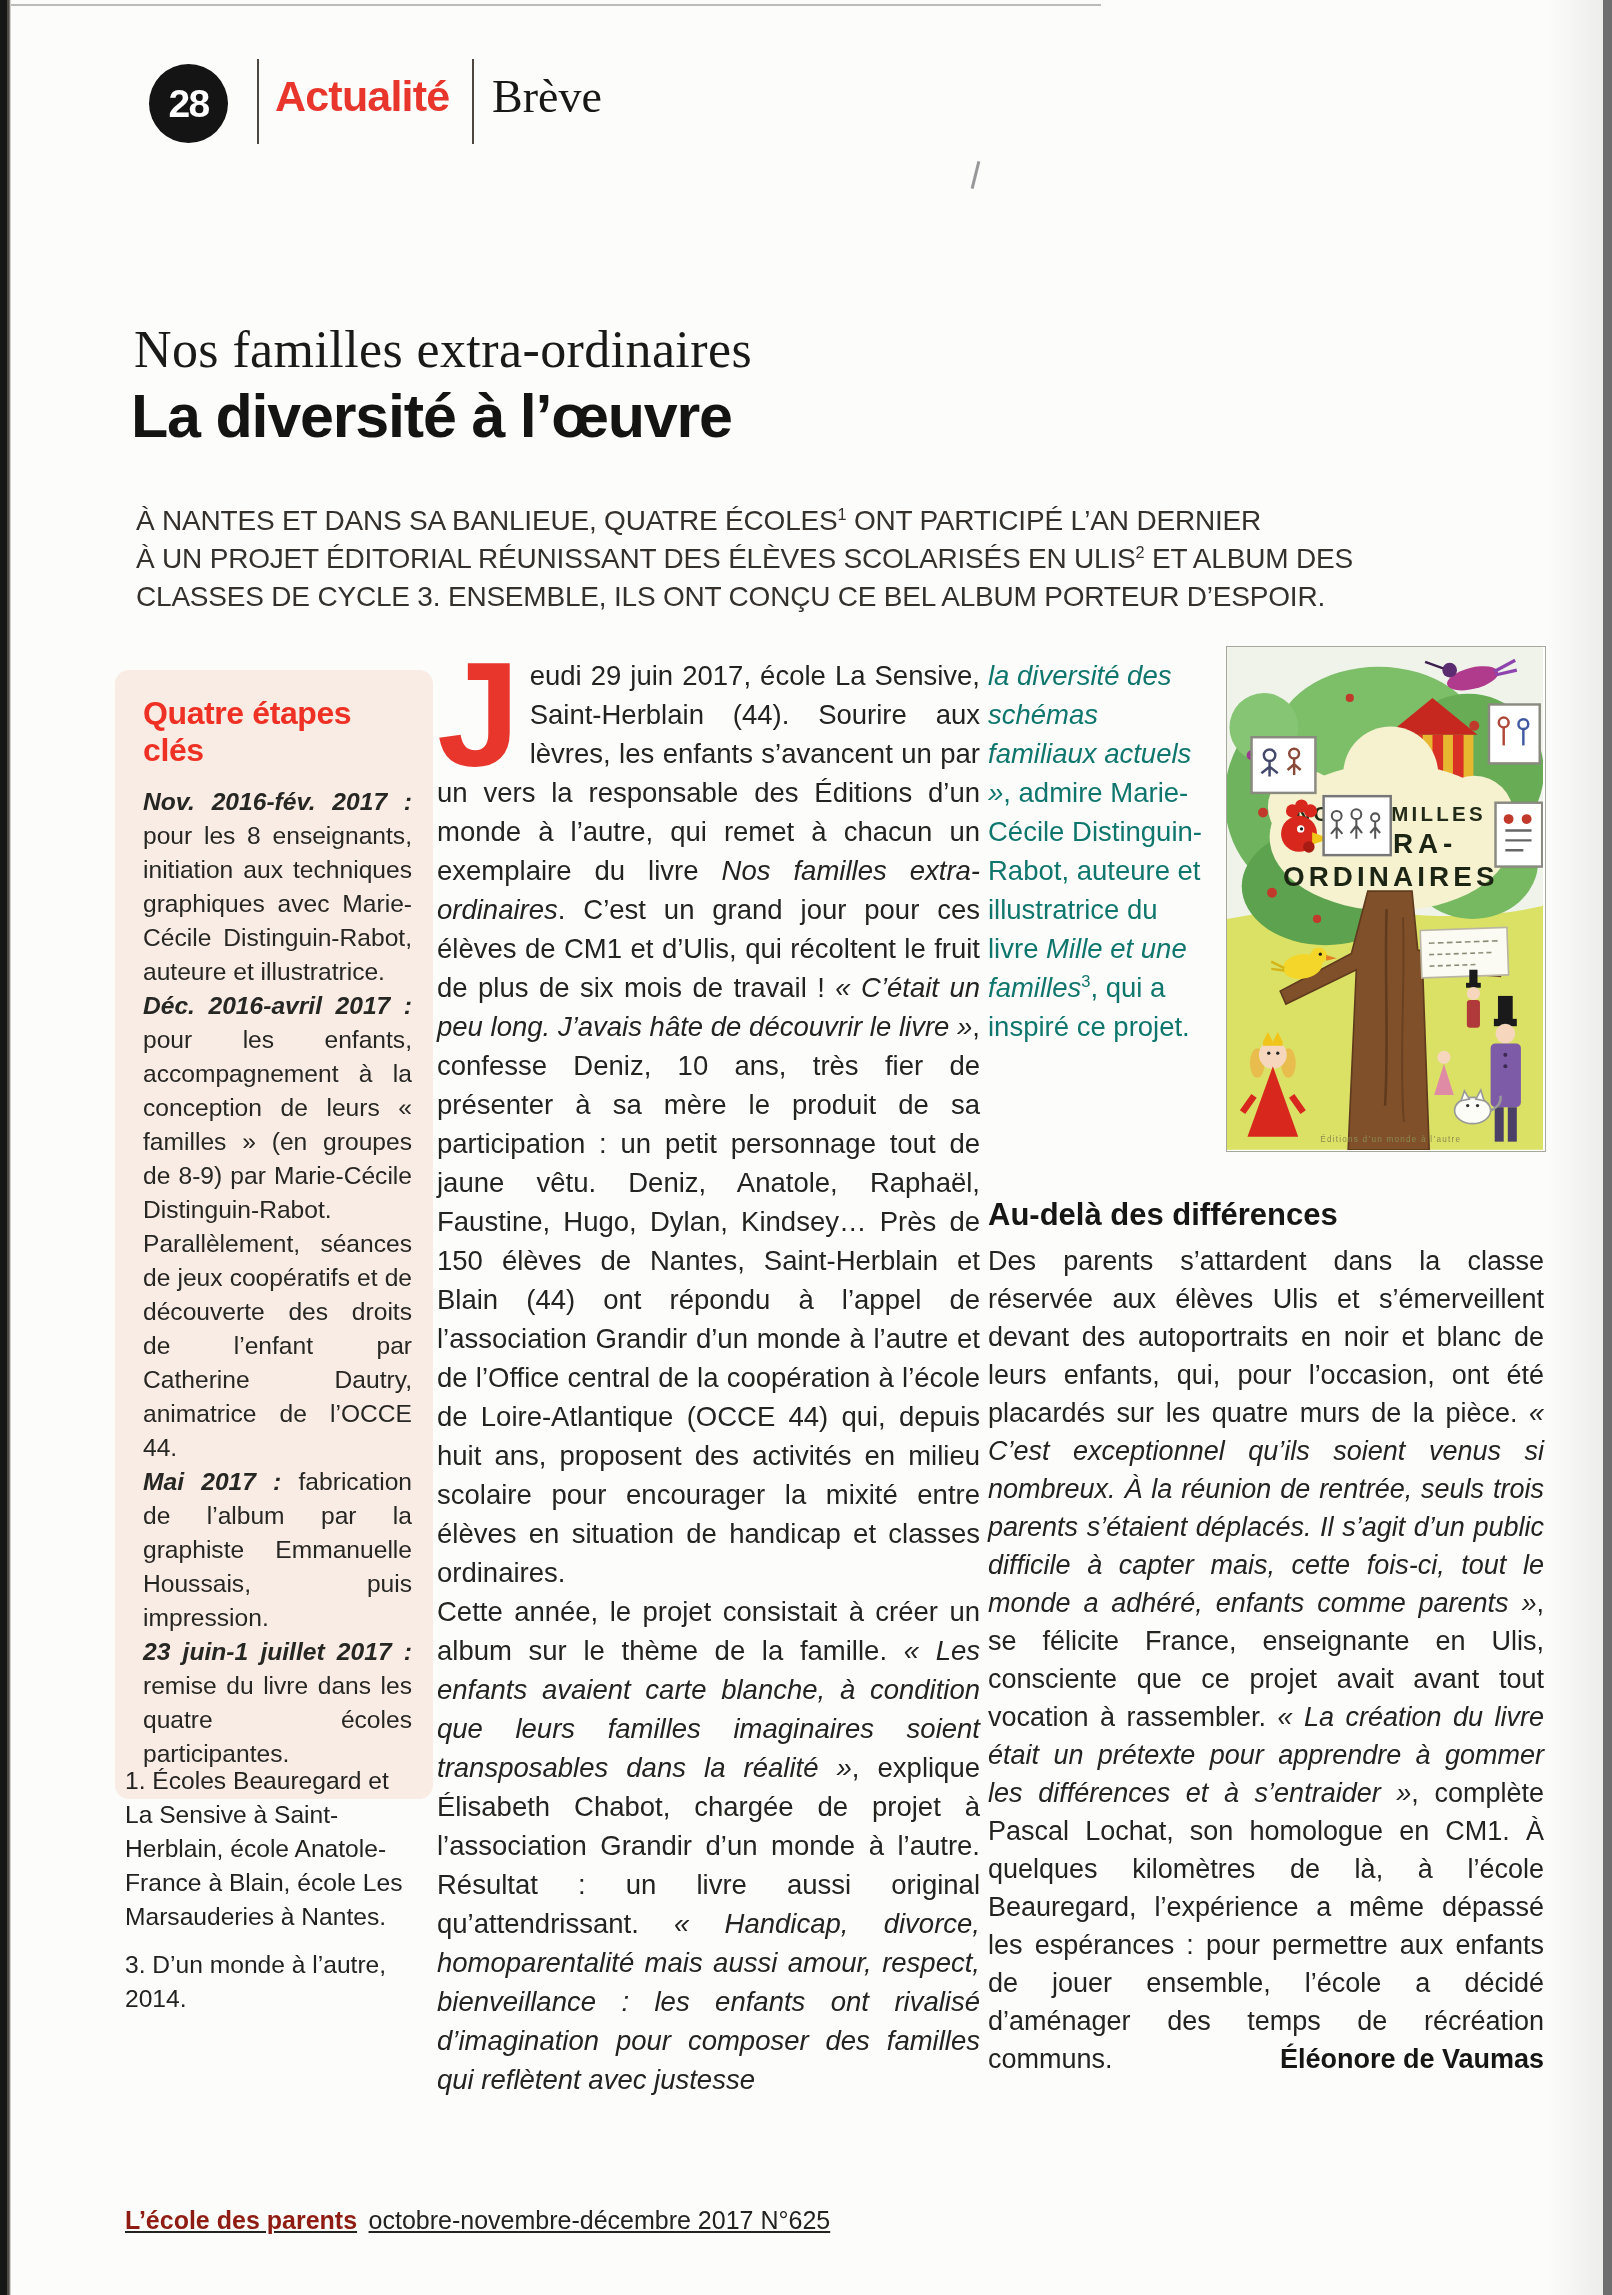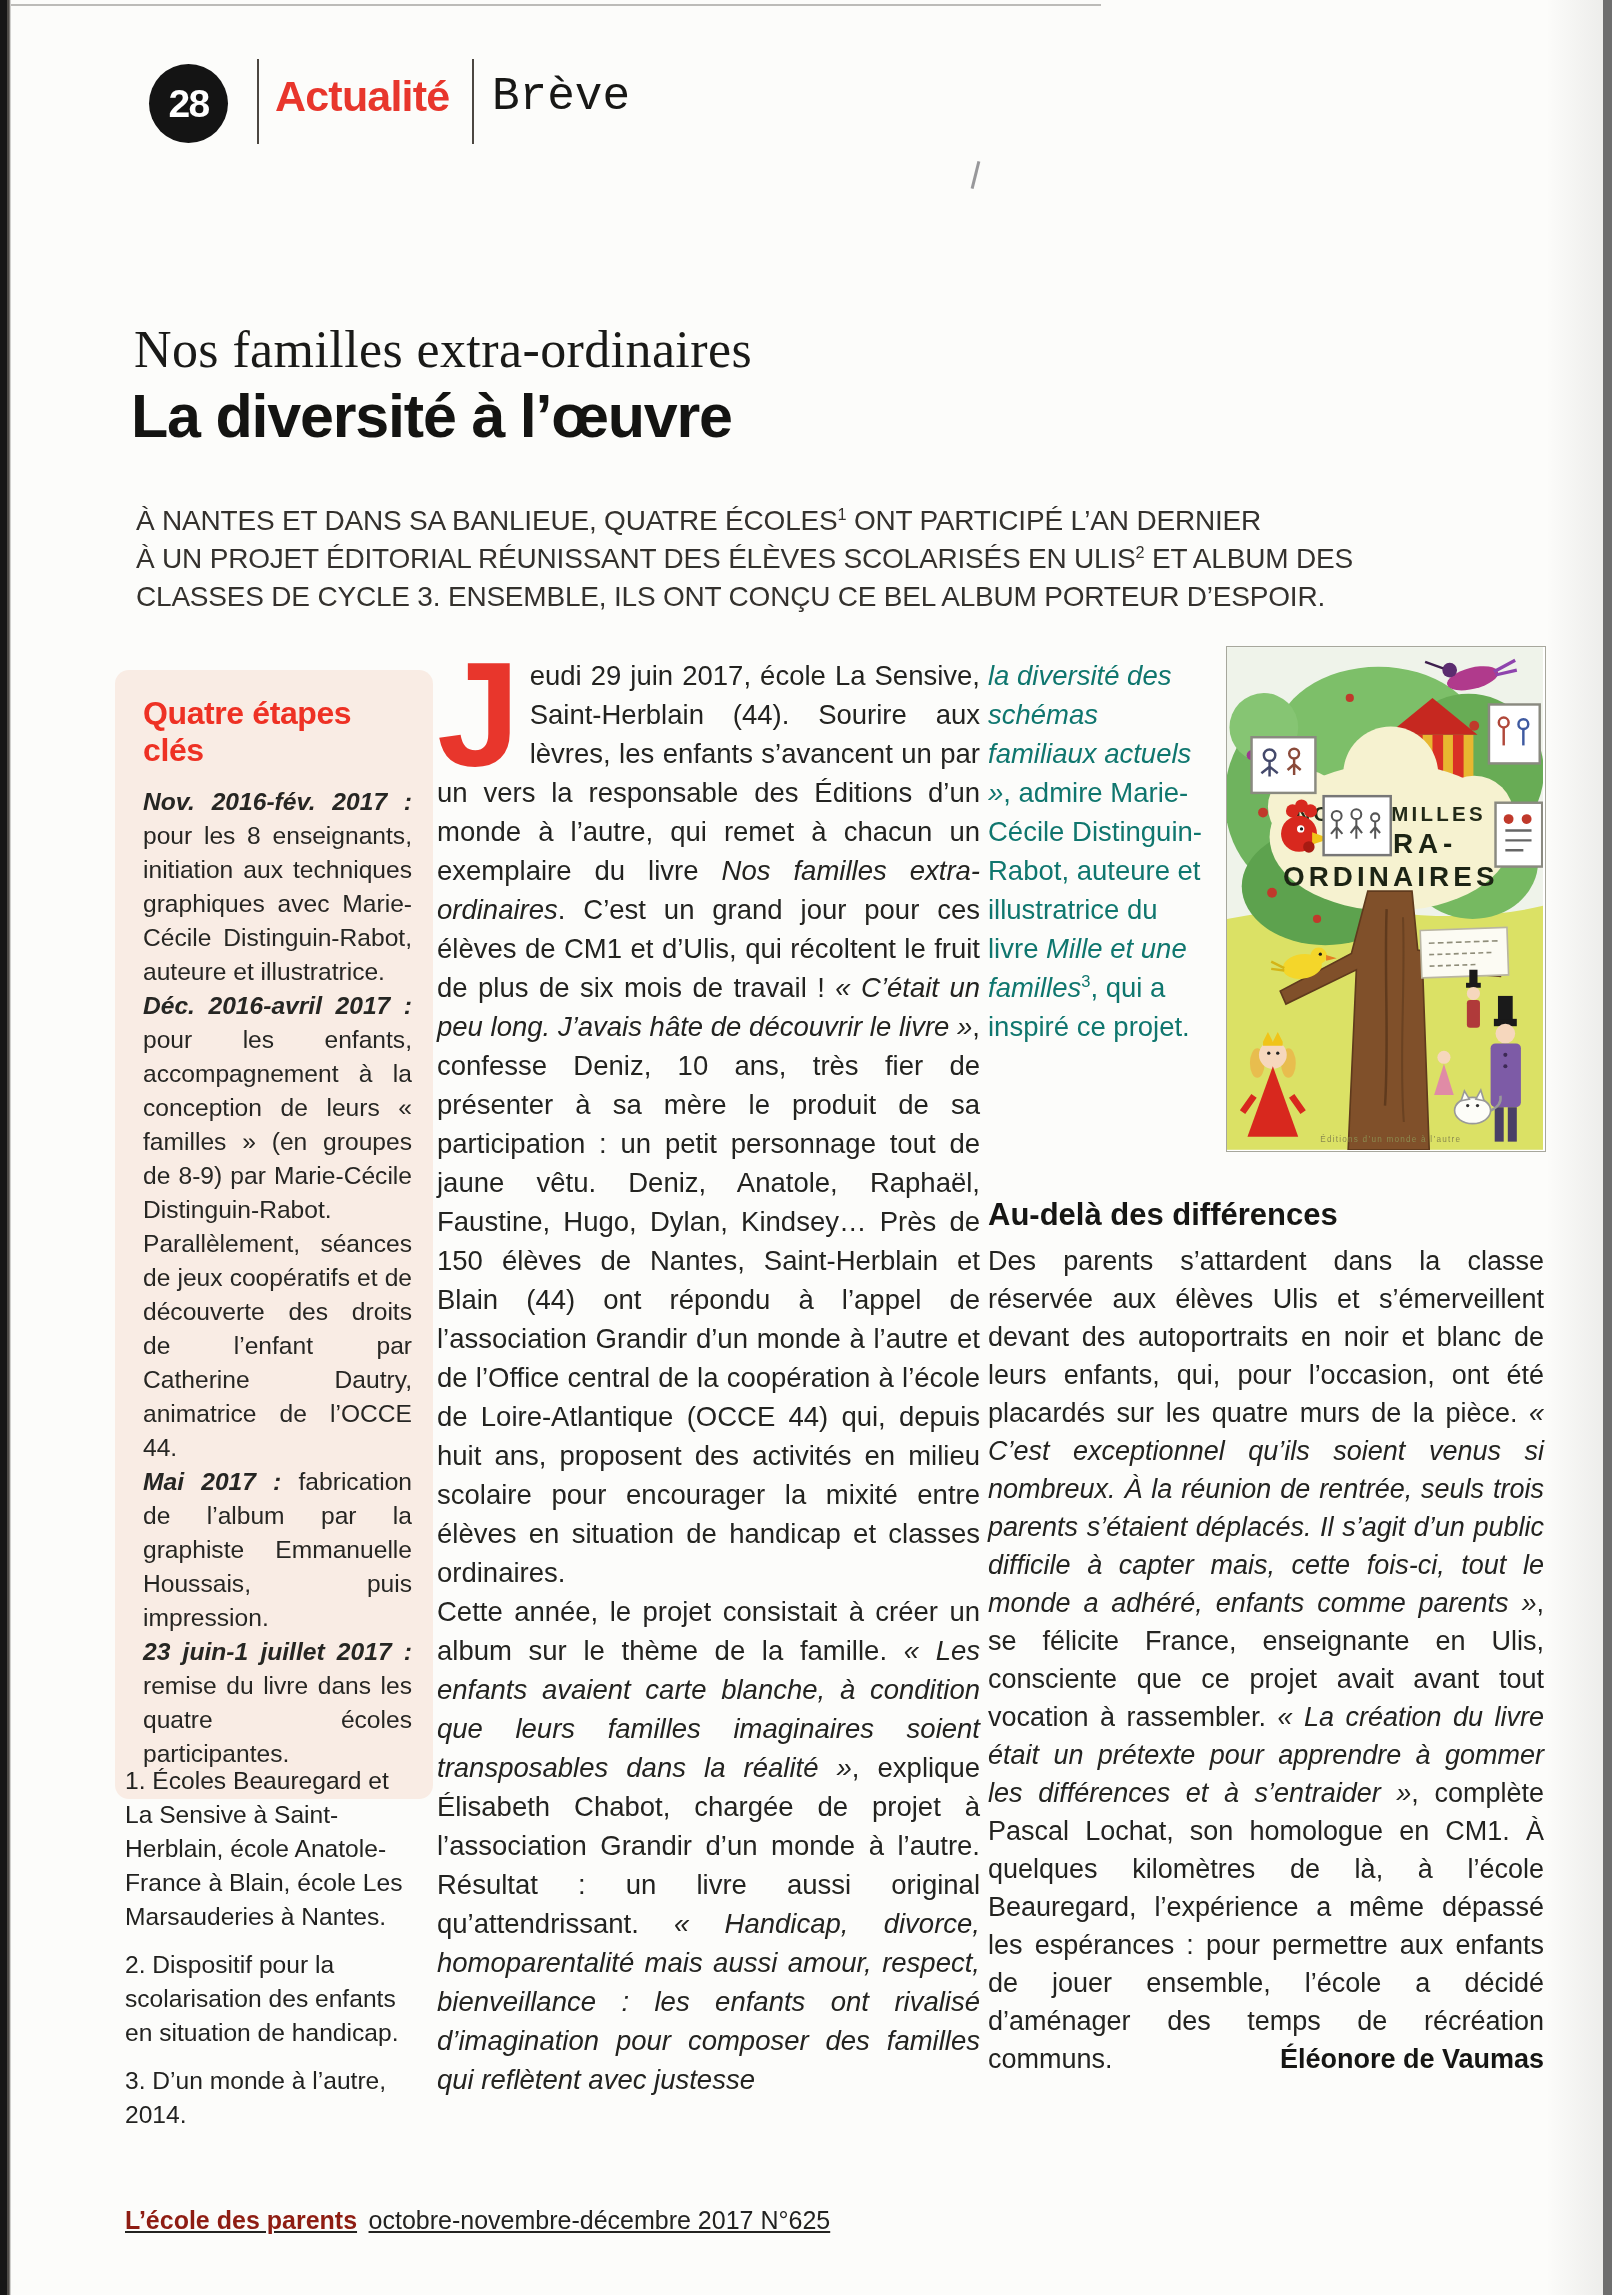--- a/index.html
+++ b/index.html
@@ -15,21 +15,21 @@
     background:linear-gradient(90deg,rgba(0,0,0,0) 0,rgba(40,38,34,.07) 100%);}
   .scan-mark{position:absolute;left:974px;top:161px;width:2.5px;height:28px;background:rgba(70,70,75,.55);transform:rotate(14deg);}
   
   .page-num-badge{position:absolute;left:149px;top:64px;width:79px;height:79px;border-radius:50%;
     background:#141414;display:flex;align-items:center;justify-content:center;}
   .page-num-badge span{color:#fff;font-size:39px;font-weight:700;letter-spacing:-1.6px;}
   .hdr-div{position:absolute;top:59px;width:1.6px;height:85px;background:#4c4741;}
   .hdr-div.d1{left:257px;} .hdr-div.d2{left:472px;}
   .section-label{position:absolute;left:275px;top:75px;font-size:43px;font-weight:700;
     letter-spacing:-0.8px;color:#e8362c;line-height:1;}
-  .subsection-label{position:absolute;left:492px;top:74px;font-family:Liberation Mono, monospace;
+  .subsection-label{position:absolute;left:492px;top:74px;font-family:Liberation Serif, serif;
     font-size:46px;line-height:1;color:#181816;}
   
   .kicker{position:absolute;left:134px;top:323px;font-family:"Liberation Serif",serif;
     font-size:52px;line-height:1.05;color:#1a1a18;letter-spacing:0.4px;}
   .title{position:absolute;left:131px;top:384px;font-size:61px;font-weight:700;
     letter-spacing:-1.2px;color:#141412;line-height:1.05;}
   .standfirst{position:absolute;left:136px;top:502px;width:1328px;font-size:28px;
     line-height:38px;letter-spacing:-0.2px;color:#34312d;}
   .sf-line{display:block;}
   .sf-sup{vertical-align:super;font-size:.58em;line-height:0;}
@@ -95,21 +95,20 @@
   <div class="sidebar">
     <h3>Quatre étapes clés</h3>
     <p><span class="lead">Nov. 2016-fév. 2017 :</span><span> pour les 8 enseignants, initiation aux techniques graphiques avec Marie-Cécile Distinguin-Rabot, auteure et illustratrice.</span></p>
     <p><span class="lead">Déc. 2016-avril 2017 :</span><span> pour les enfants, accompagnement à la conception de leurs « familles » (en groupes de 8-9) par Marie-Cécile Distinguin-Rabot. Parallèlement, séances de jeux coopératifs et de découverte des droits de l’enfant par Catherine Dautry, animatrice de l’OCCE 44.</span></p>
     <p><span class="lead">Mai 2017 :</span><span> fabrication de l’album par la graphiste Emmanuelle Houssais, puis impression.</span></p>
     <p><span class="lead">23 juin-1 juillet 2017 :</span><span> remise du livre dans les quatre écoles participantes.</span></p>
   </div>
 
   <div class="footnotes">
     <p>1. Écoles Beauregard et La Sensive à Saint-Herblain, école Anatole-France à Blain, école Les Marsauderies à Nantes.</p>
-    <p>2. Dispositif pour la scolarisation des enfants en situation de handicap.</p>
     <p>3. D’un monde à l’autre, 2014.</p>
   </div>
 
   <div class="colB">
     <p><span class="dropcap">J</span><span><span>eudi 29 juin 2017, école La Sensive, Saint-Herblain (44). Sourire aux lèvres, les enfants s’avancent un par un vers la responsable des Éditions d’un monde à l’autre, qui remet à chacun un exemplaire du livre </span><span class="run-i">Nos familles extra-ordinaires</span><span>. C’est un grand jour pour ces élèves de CM1 et d’Ulis, qui récoltent le fruit de plus de six mois de travail ! </span><span class="run-i">« C’était un peu long. J’avais hâte de découvrir le livre »</span><span>, confesse Deniz, 10 ans, très fier de présenter à sa mère le produit de sa participation : un petit personnage tout de jaune vêtu. Deniz, Anatole, Raphaël, Faustine, Hugo, Dylan, Kindsey… Près de 150 élèves de Nantes, Saint-Herblain et Blain (44) ont répondu à l’appel de l’association Grandir d’un monde à l’autre et de l’Office central de la coopération à l’école de Loire-Atlantique (OCCE 44) qui, depuis huit ans, proposent des activités en milieu scolaire pour encourager la mixité entre élèves en situation de handicap et classes ordinaires.</span></span></p>
     <p><span><span>Cette année, le projet consistait à créer un album sur le thème de la famille. </span><span class="run-i">« Les enfants avaient carte blanche, à condition que leurs familles imaginaires soient transposables dans la réalité »</span><span>, explique Élisabeth Chabot, chargée de projet à l’association Grandir d’un monde à l’autre. Résultat : un livre aussi original qu’attendrissant. </span><span class="run-i">« Handicap, divorce, homoparentalité mais aussi amour, respect, bienveillance : les enfants ont rivalisé d’imagination pour composer des familles qui reflètent avec justesse</span></span></p>
   </div>
 
   <div class="colC-note"><span><span class="run-i">la diversité des schémas familiaux actuels »</span><span>, admire Marie-Cécile Distinguin-Rabot, auteure et illustratrice du livre </span><span class="run-i">Mille et une familles</span><span class="run-sup">3</span><span>, qui a inspiré ce projet.</span></span></div>
 

